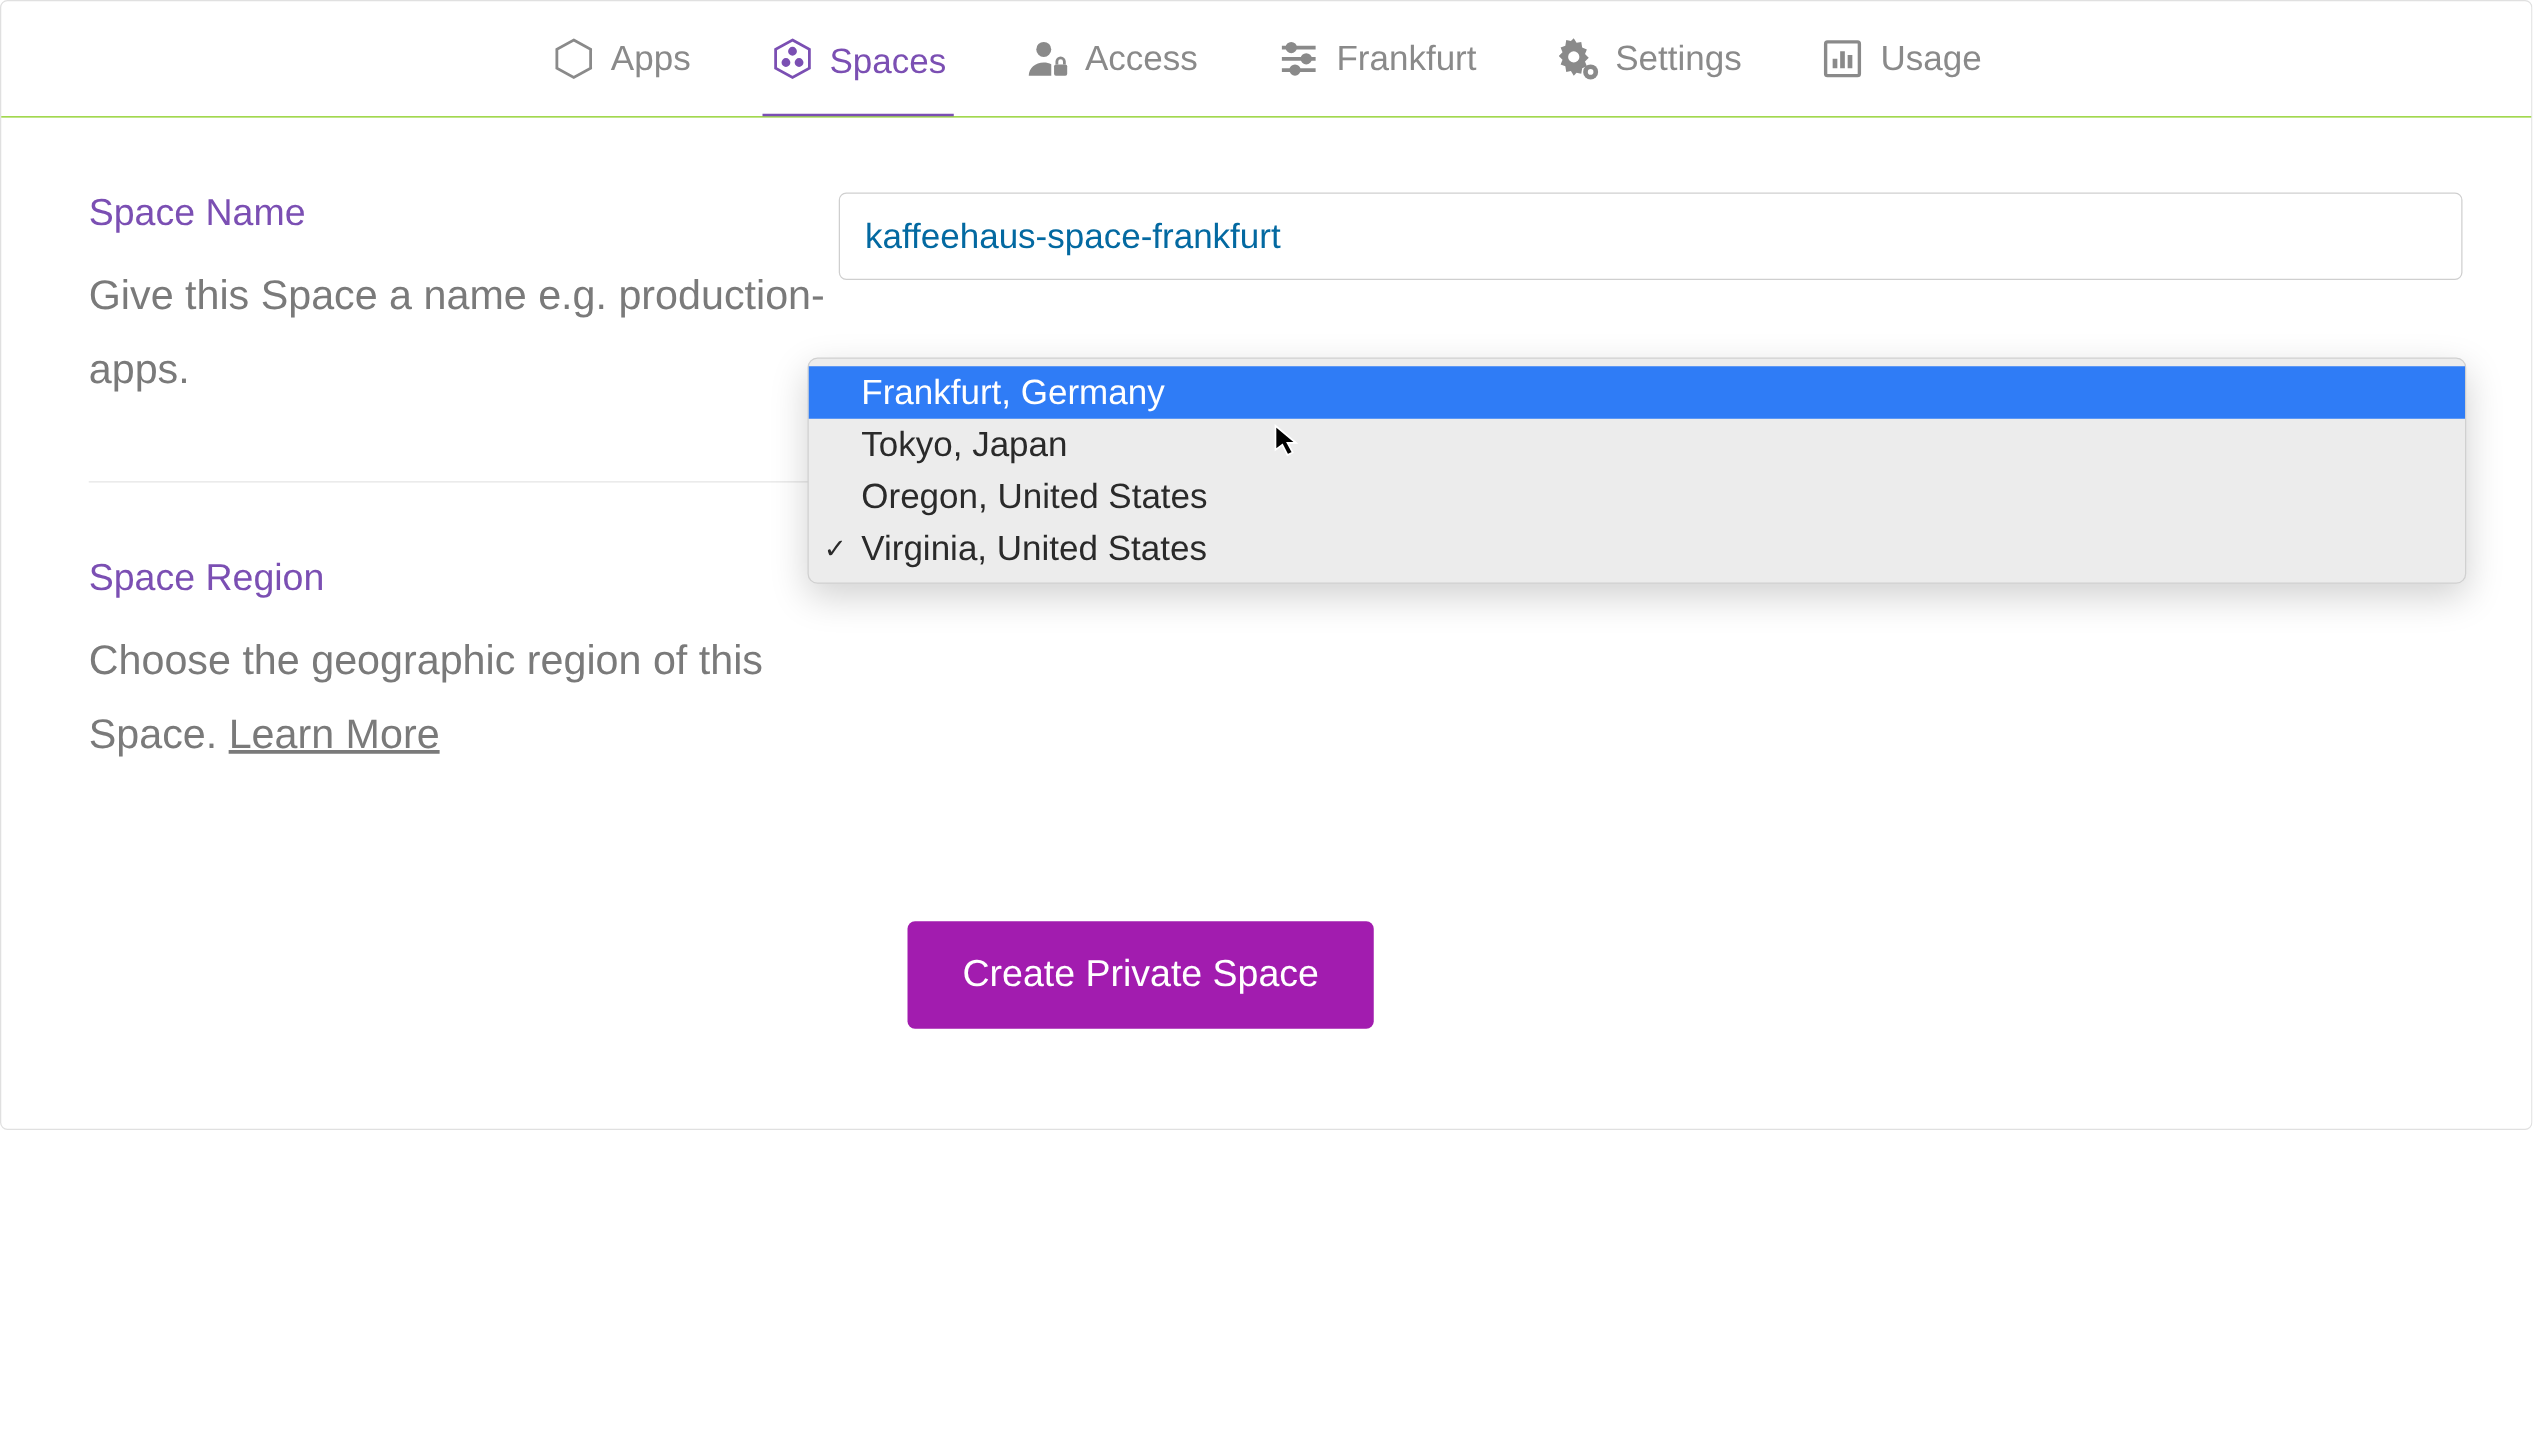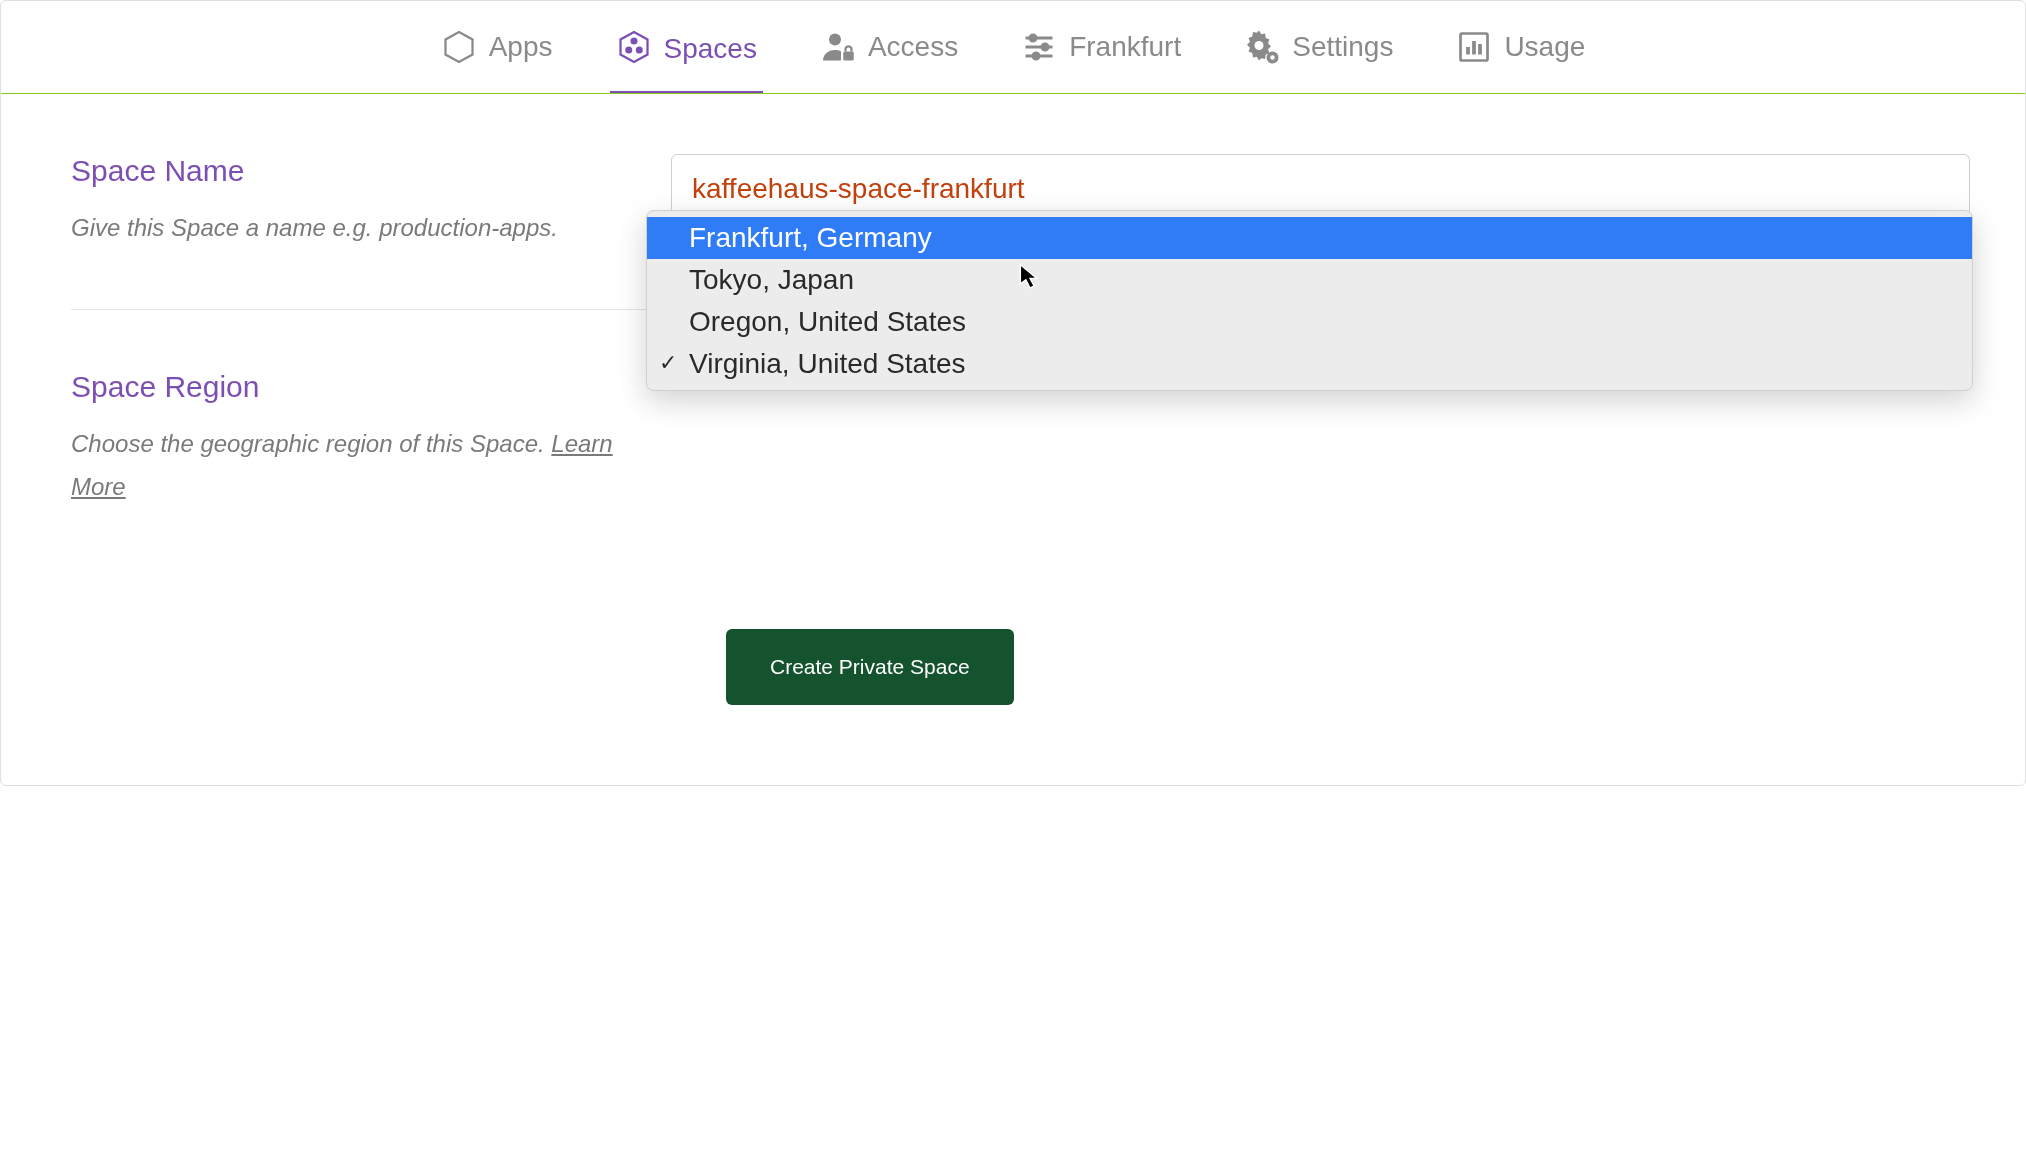--- a/index.html
+++ b/index.html
@@ -91,39 +91,38 @@
       width: 600px;
       flex-shrink: 0;
     }
     .form-label-title {
       font-size: 30px;
       color: #7b4fb3;
       font-weight: 400;
       margin-bottom: 18px;
     }
     .form-label-help {
-      font-size: 24px;
+      font-size: 33px;
       color: #7a7a7a;
       line-height: 1.8;
-      font-style: italic;
     }
     .form-label-help a {
       color: #7a7a7a;
       text-decoration: underline;
     }
     .form-input-col {
       flex: 1;
     }
     .text-input {
       width: 100%;
       font-size: 28px;
       padding: 18px 20px;
       border: 1px solid #cfcfcf;
       border-radius: 6px;
-      color: #c2410c;
+      color: #0369a1;
       font-family: inherit;
     }
     .dropdown-wrapper {
       position: relative;
     }
     .dropdown-panel {
       position: absolute;
       top: -160px;
       left: -25px;
       right: -3px;
@@ -160,25 +159,25 @@
     }
     .cursor svg {
       width: 22px;
       height: 28px;
     }
     .submit-row {
       margin-top: 120px;
       padding-left: 655px;
     }
     .submit-button {
-      background: #14532d;
+      background: #a21caf;
       color: #ffffff;
       border: none;
       border-radius: 6px;
-      font-size: 21px;
+      font-size: 30px;
       padding: 26px 44px;
       cursor: pointer;
       font-family: inherit;
       font-weight: 400;
     }
     .region-row {
       min-height: 160px;
     }
   </style>
 </head>

